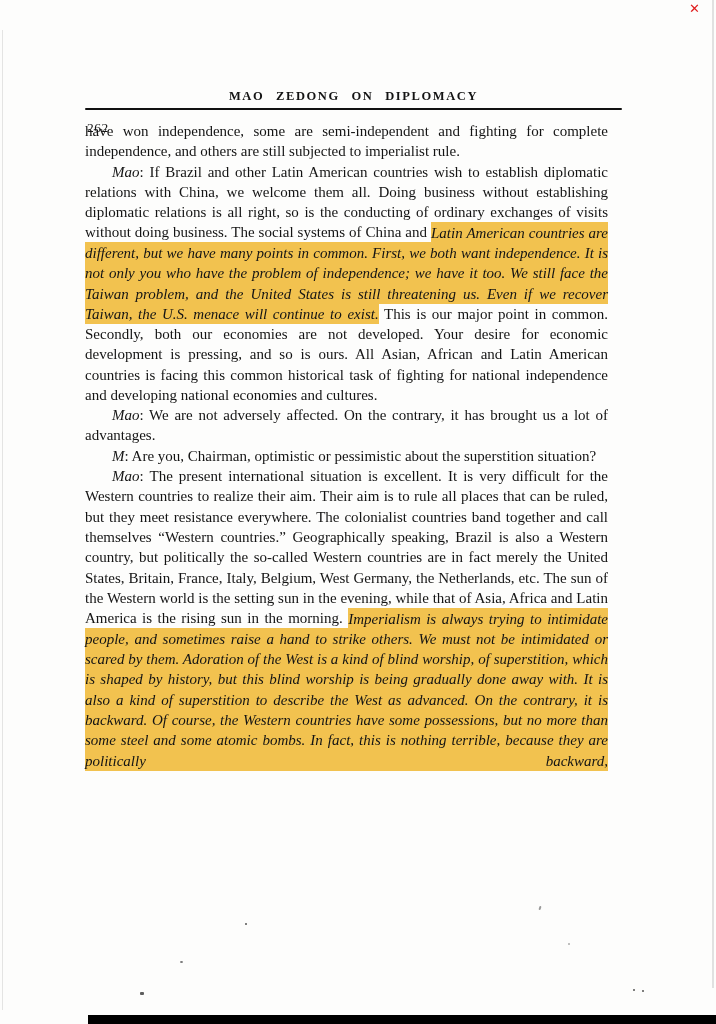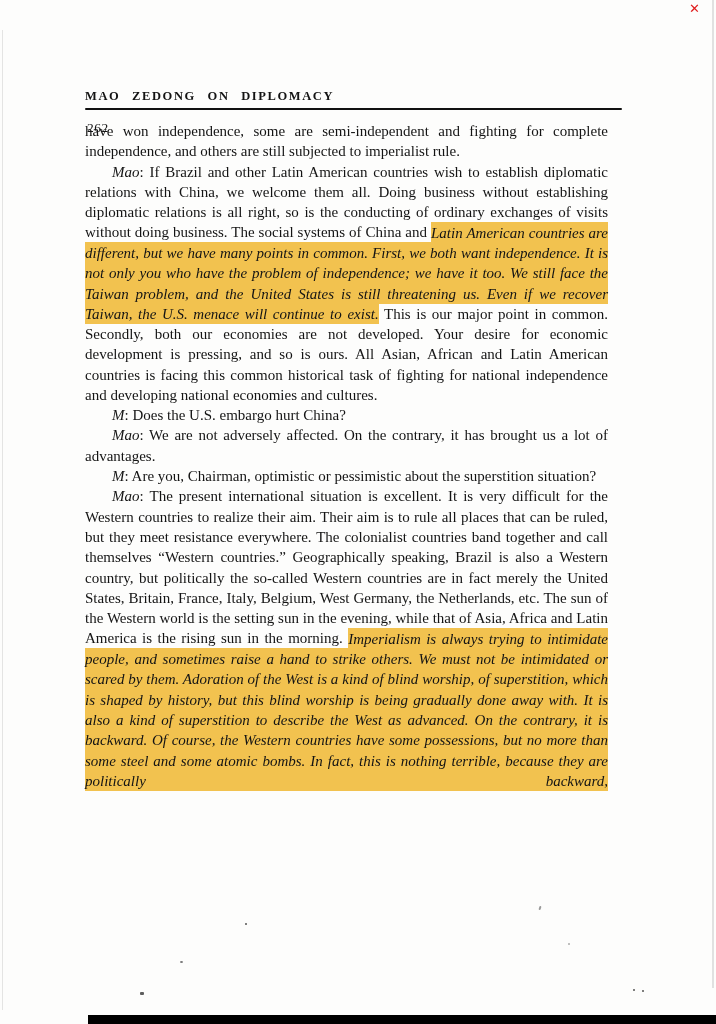--- a/index.html
+++ b/index.html
@@ -16,21 +16,21 @@
     position:absolute;top:2px;right:16px;
     color:var(--close,#e01b1b);
     font-family:"DejaVu Sans",sans-serif;
     font-size:13px;line-height:13px;font-weight:bold;cursor:pointer;
   }
   header.running{
     position:absolute;top:88px;left:85px;width:537px;height:18px;
   }
   .pagenum{position:absolute;left:2px;top:0;font-size:13.5px;letter-spacing:.5px;margin-top:32px;}
   .running-title{
-    position:absolute;left:0;right:0;top:1px;text-align:left;
+    position:absolute;left:0;right:0;top:1px;text-align:center;
     font-size:12.5px;font-weight:bold;letter-spacing:1.6px;word-spacing:7px;
   }
   .rule{
     position:absolute;top:108px;left:85px;width:537px;height:2.4px;
     background:var(--rule,#111);border-radius:1px;
   }
   main.body{
     position:absolute;top:121px;left:85px;width:523px;
     font-size:15px;line-height:20.3px;text-align:justify;
   }
@@ -76,23 +76,20 @@
 
     <p>
       <span>have won independence, some are semi-independent and fighting for complete independence, and others are still subjected to imperialist rule.</span>
     </p>
 
 
     <p class="indent">
       <span class="speaker">Mao</span><span>: If Brazil and other Latin American countries wish to establish diplomatic relations with China, we welcome them all. Doing business without establishing diplomatic relations is all right, so is the conducting of ordinary exchanges of visits without doing business. The social systems of China and </span><span class="hl">Latin American countries are different, but we have many points in common. First, we both want independence. It is not only you who have the problem of independence; we have it too. We still face the Taiwan problem, and the United States is still threatening us. Even if we recover Taiwan, the U.S. menace will continue to exist.</span><span> This is our major point in common. Secondly, both our economies are not developed. Your desire for economic development is pressing, and so is ours. All Asian, African and Latin American countries is facing this common historical task of fighting for national independence and developing national economies and cultures.</span>
     </p>
 
-    <p class="indent">
-      <span class="speaker">M</span><span>: Does the U.S. embargo hurt China?</span>
-    </p>
 
     <p class="indent">
       <span class="speaker">Mao</span><span>: We are not adversely affected. On the contrary, it has brought us a lot of advantages.</span>
     </p>
 
     <p class="indent">
       <span class="speaker">M</span><span>: Are you, Chairman, optimistic or pessimistic about the superstition situation?</span>
     </p>
 
     <p class="indent cont-next">

